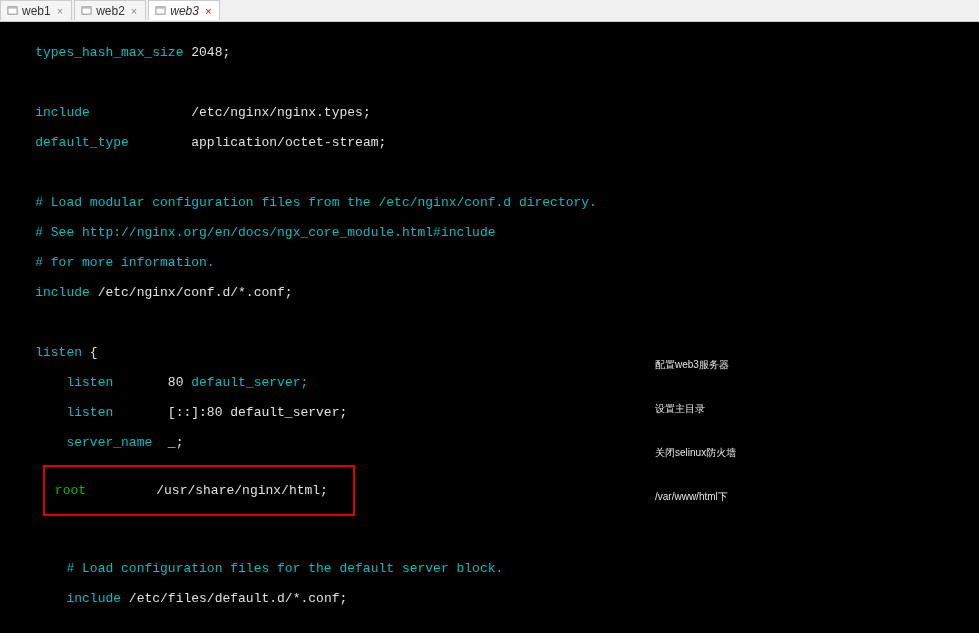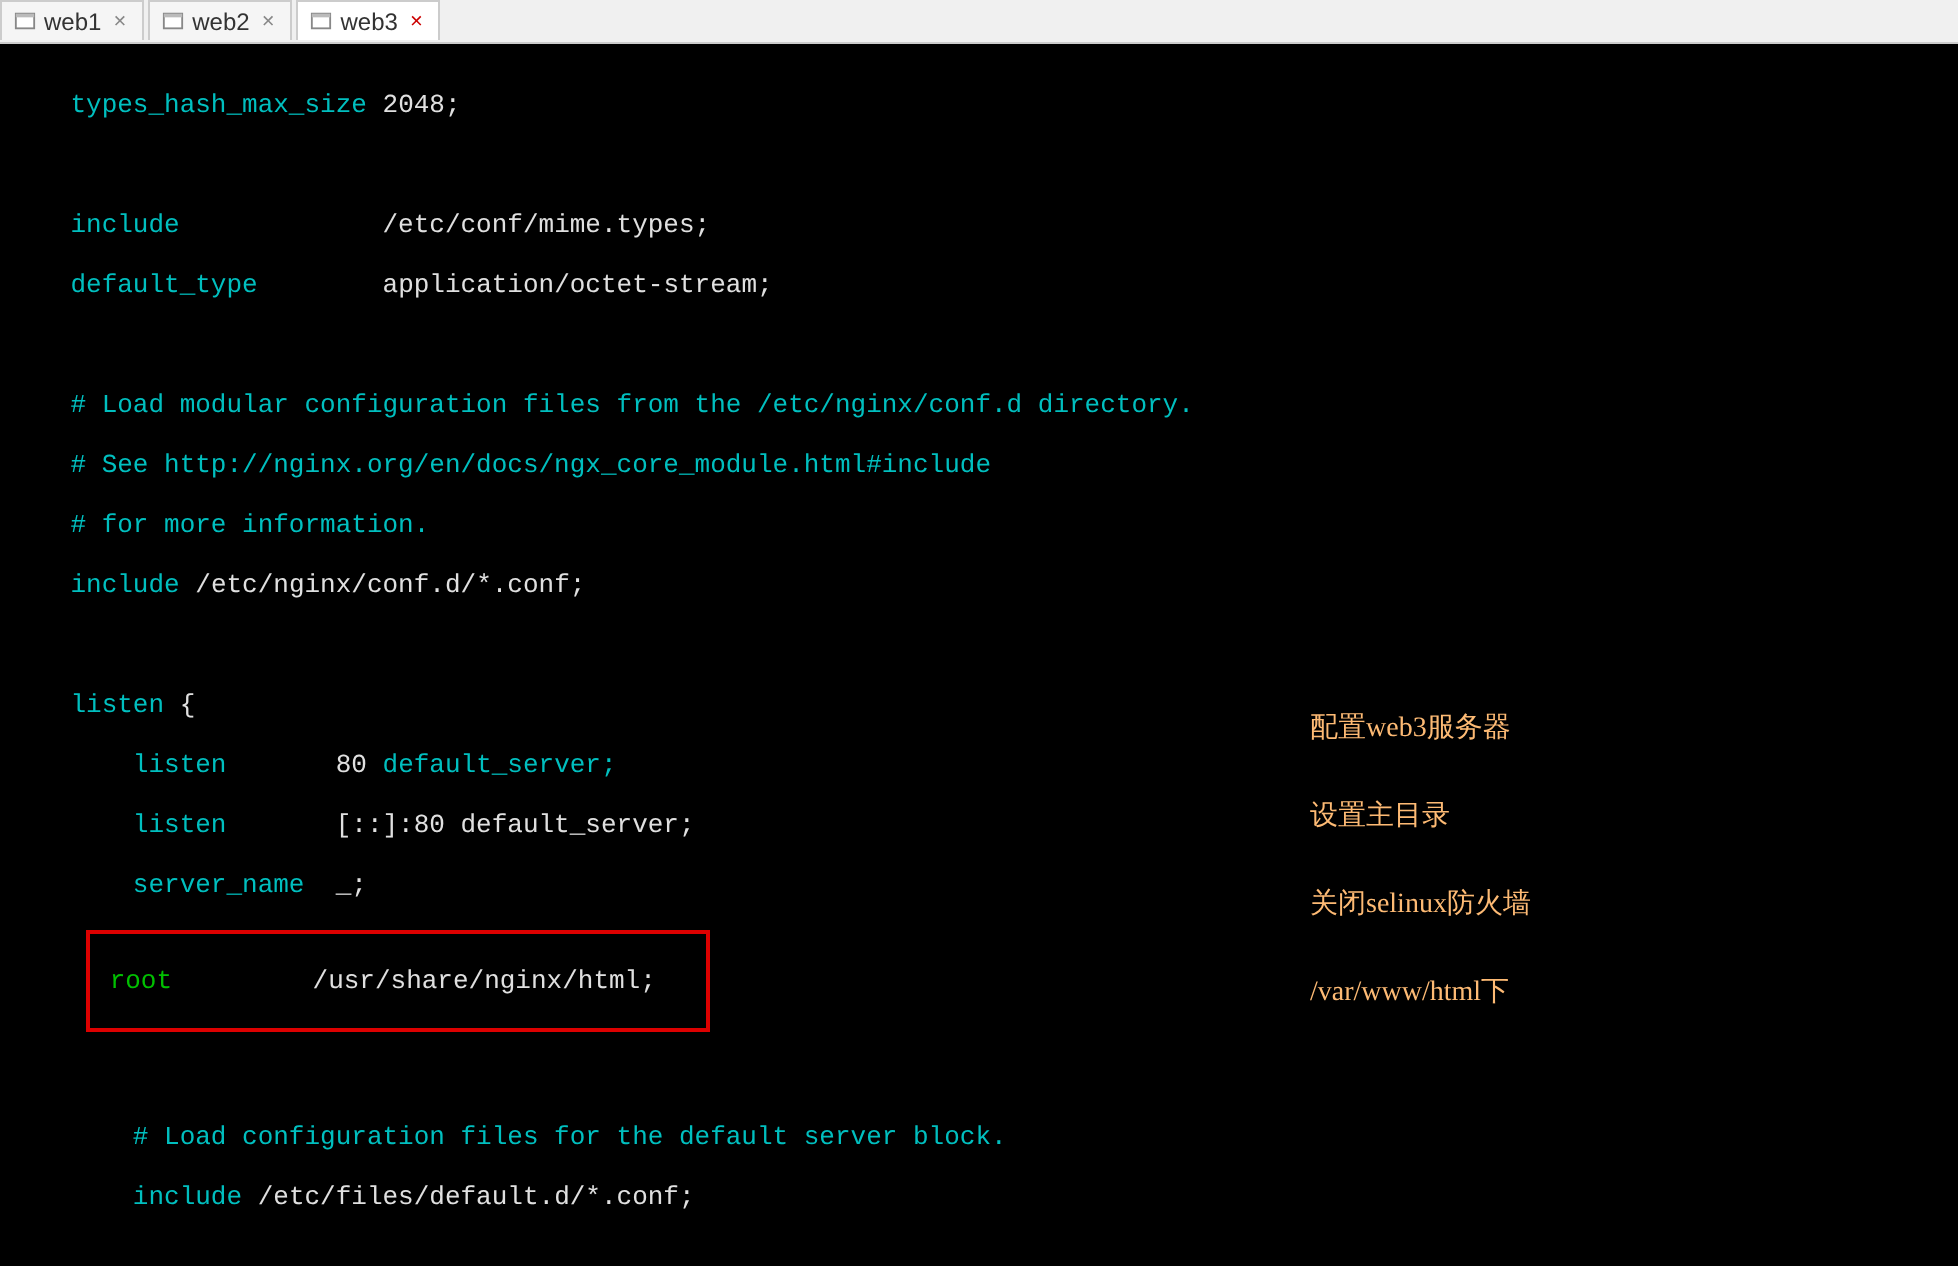--- a/index.html
+++ b/index.html
@@ -26,21 +26,21 @@
   align-items: center;
   padding: 2px 6px;
   margin-right: 2px;
   background: #f5f5f5;
   border: 1px solid #ccc;
   border-bottom: none;
   color: #333;
   gap: 4px;
   height: 20px;
 }
-.tab.active { background: #fff; }
+.tab.active { background: #fff; font-style: italic; }
 .tab-icon {
   width: 11px;
   height: 11px;
   display: inline-block;
 }
 .tab-icon svg { width: 11px; height: 11px; }
 .tab-close {
   font-size: 11px;
   color: #888;
   cursor: pointer;
@@ -57,23 +57,23 @@
 .c-cyan { color: #00bfbf; }
 .c-white { color: #e0e0e0; margin-top: 20px; }
 .c-green { color: #00c000; }
 .red-box {
   border: 2px solid #d00;
   display: inline-block;
   padding: 16px 2px;
 }
 .annotation {
   position: absolute;
-  color: #fdba74;
-  font-family: Liberation Serif, serif;
-  font-size: 14px;
+  color: #e5e5e5;
+  font-family: Liberation Sans, sans-serif;
+  font-size: 10px;
   line-height: 22px;
   left: 655px;
   top: 310px;
 }
 </style>
 </head>
 <body>
 
 <div class="tab-bar">
   <div class="tab">
@@ -104,21 +104,21 @@
         </svg>
     </span>
     <span>web3</span>
     <span class="tab-close active">×</span>
   </div>
 </div>
 
 <div class="terminal">
 <div>    <span class="c-cyan">types_hash_max_size</span> <span class="c-white">2048;</span></div>
 <div> </div>
-<div>    <span class="c-cyan">include</span>             <span class="c-white">/etc/conf/mime.types;</span></div>
+<div>    <span class="c-cyan">include</span>             <span class="c-white">/etc/nginx/nginx.types;</span></div>
 <div>    <span class="c-cyan">default_type</span>        <span class="c-white">application/octet-stream;</span></div>
 <div> </div>
 <div>    <span class="c-cyan"># Load modular configuration files from the /etc/nginx/conf.d directory.</span></div>
 <div>    <span class="c-cyan"># See http://nginx.org/en/docs/ngx_core_module.html#include</span></div>
 <div>    <span class="c-cyan"># for more information.</span></div>
 <div>    <span class="c-cyan">include</span> <span class="c-white">/etc/nginx/conf.d/*.conf;</span></div>
 <div> </div>
 <div>    <span class="c-cyan">listen</span> <span class="c-white">{</span></div>
 <div>        <span class="c-cyan">listen</span>       <span class="c-white">80</span> <span class="c-cyan">default_server;</span></div>
 <div>        <span class="c-cyan">listen</span>       <span class="c-white">[::]:80 default_server;</span></div>

